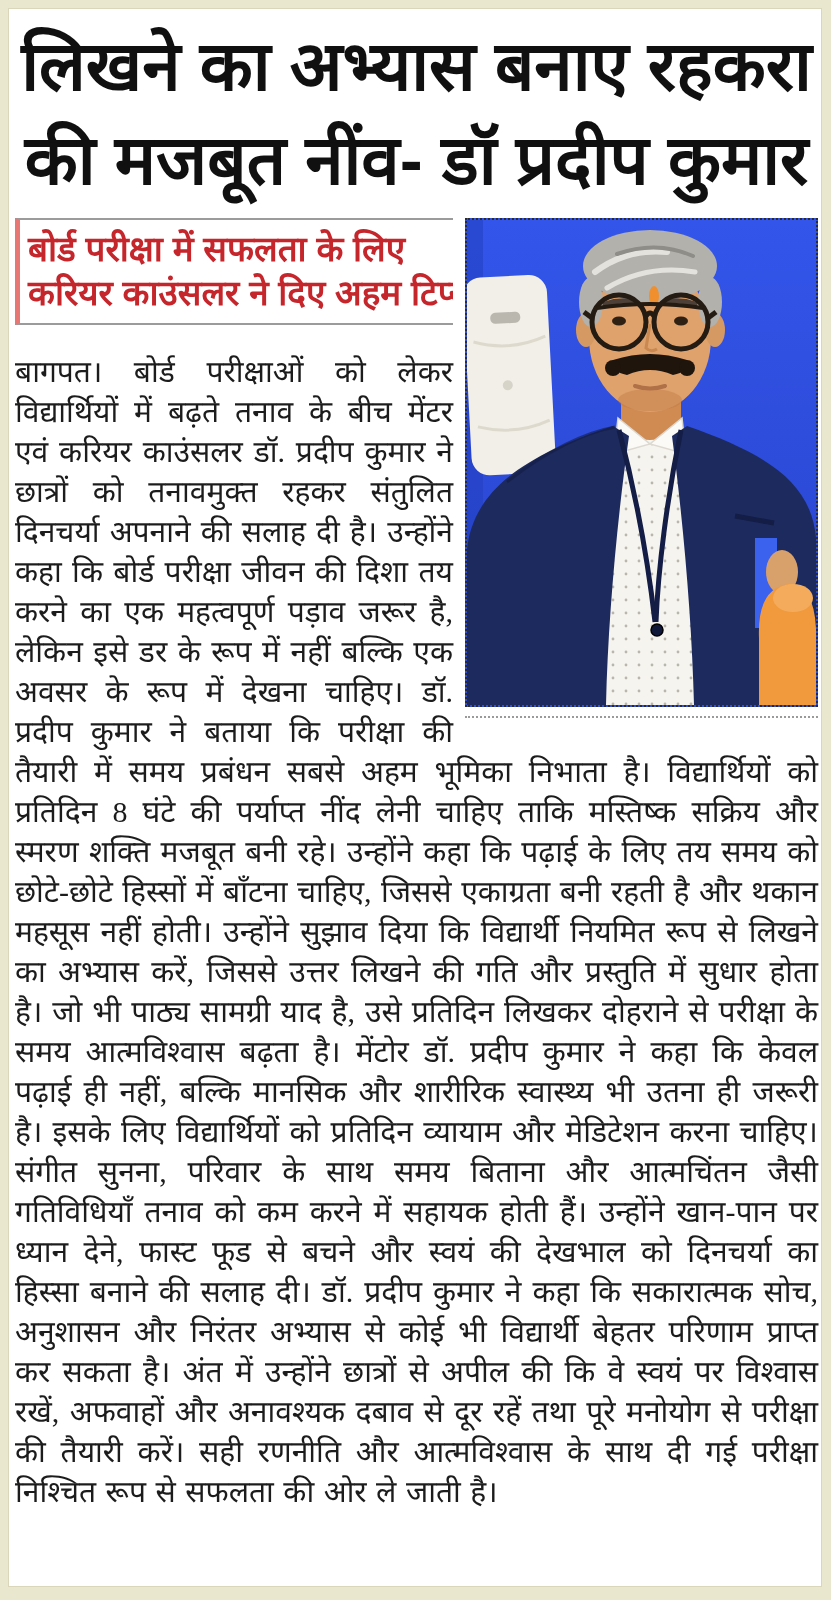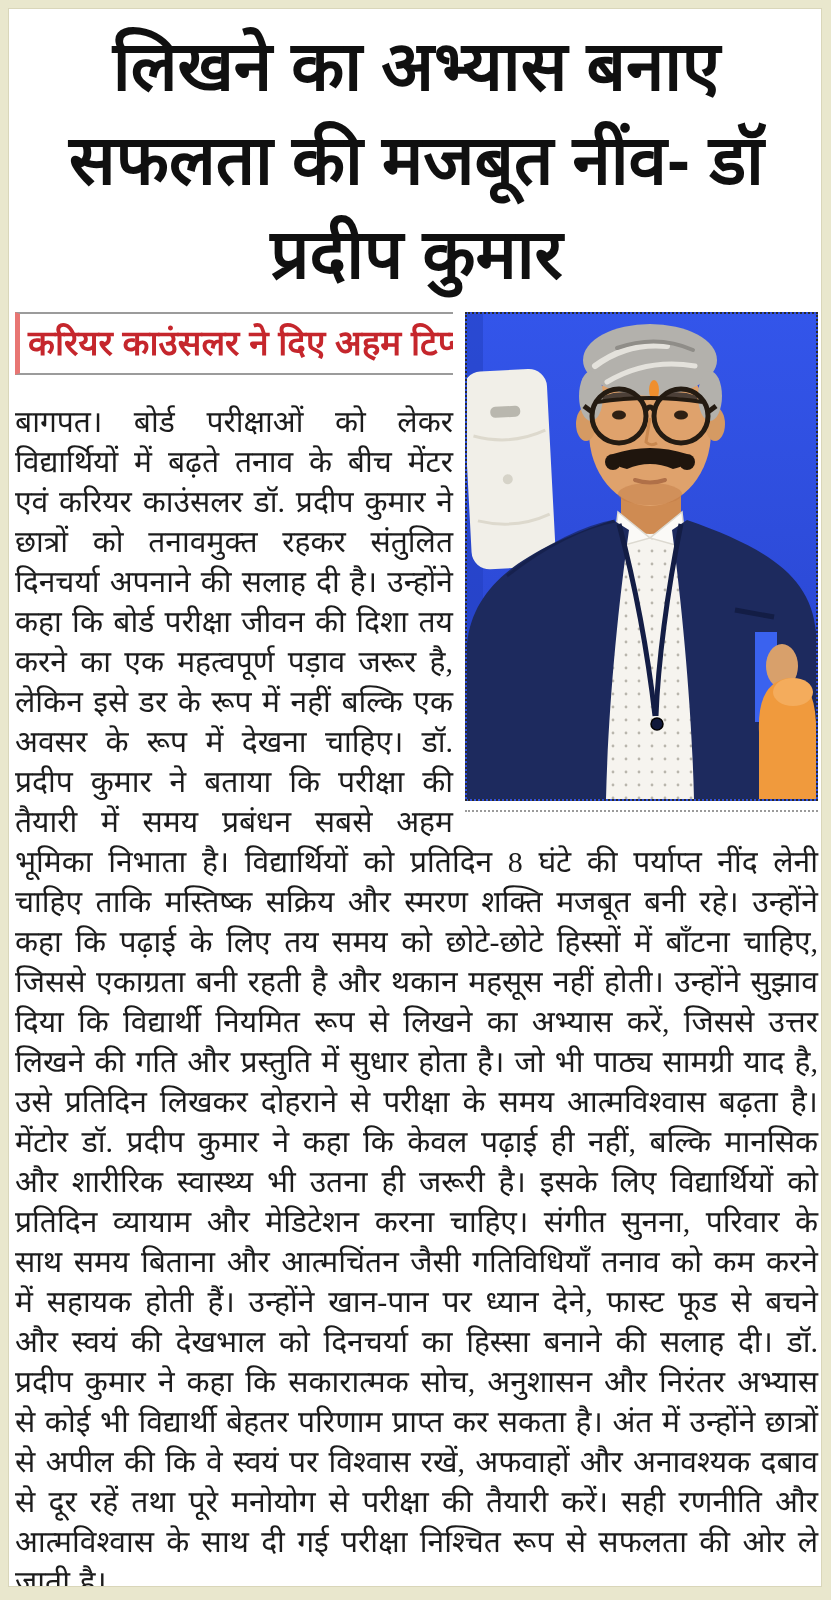--- a/index.html
+++ b/index.html
@@ -83,21 +83,21 @@
     text-align: justify;
     word-spacing: 2px;
   }
 </style>
 </head>
 <body>
 
 <div class="clipping">
   <div class="inner">
 
-    <h1 class="headline">लिखने का अभ्यास बनाए सफलता की मजबूत नींव- डॉ प्रदीप कुमार</h1>
+    <h1 class="headline">लिखने का अभ्यास बनाए रहकरा की मजबूत नींव- डॉ प्रदीप कुमार</h1>
 
     <div class="article-flow">
 
       <figure class="photo-wrap">
         <div class="photo-frame" role="img" aria-label="grey-haired man with glasses and moustache in navy blazer and white shirt against bright blue wall">
           <svg viewBox="0 0 349 485" preserveAspectRatio="none">
             <defs>
               <linearGradient id="bgGrad" x1="0" y1="0" x2="0" y2="1">
                 <stop offset="0" stop-color="#3355ea"></stop>
                 <stop offset="1" stop-color="#2843cb"></stop>
@@ -187,20 +187,21 @@
               <ellipse cx="315" cy="352" rx="16" ry="22" fill="#d8a06b"></ellipse>
               <path d="M292,485 L292,418 Q290,368 322,364 Q352,364 349,430 L349,485 Z" fill="#f09a3d"></path>
               <ellipse cx="326" cy="378" rx="20" ry="14" fill="#f4ac5c"></ellipse>
             </g>
           </svg>
         </div>
         <div class="photo-sep"></div>
       </figure>
 
       <div class="subhead">
+        <span class="line">बोर्ड परीक्षा में सफलता के लिए</span>
         <span class="line"><span>करियर काउंसलर ने दिए अहम टिप्स</span></span>
       </div>
 
       <p class="body-copy">बागपत। बोर्ड परीक्षाओं को लेकर विद्यार्थियों में बढ़ते तनाव के बीच मेंटर एवं करियर काउंसलर डॉ. प्रदीप कुमार ने छात्रों को तनावमुक्त रहकर संतुलित दिनचर्या अपनाने की सलाह दी है। उन्होंने कहा कि बोर्ड परीक्षा जीवन की दिशा तय करने का एक महत्वपूर्ण पड़ाव जरूर है, लेकिन इसे डर के रूप में नहीं बल्कि एक अवसर के रूप में देखना चाहिए। डॉ. प्रदीप कुमार ने बताया कि परीक्षा की तैयारी में समय प्रबंधन सबसे अहम भूमिका निभाता है। विद्यार्थियों को प्रतिदिन 8 घंटे की पर्याप्त नींद लेनी चाहिए ताकि मस्तिष्क सक्रिय और स्मरण शक्ति मजबूत बनी रहे। उन्होंने कहा कि पढ़ाई के लिए तय समय को छोटे-छोटे हिस्सों में बाँटना चाहिए, जिससे एकाग्रता बनी रहती है और थकान महसूस नहीं होती। उन्होंने सुझाव दिया कि विद्यार्थी नियमित रूप से लिखने का अभ्यास करें, जिससे उत्तर लिखने की गति और प्रस्तुति में सुधार होता है। जो भी पाठ्य सामग्री याद है, उसे प्रतिदिन लिखकर दोहराने से परीक्षा के समय आत्मविश्वास बढ़ता है। मेंटोर डॉ. प्रदीप कुमार ने कहा कि केवल पढ़ाई ही नहीं, बल्कि मानसिक और शारीरिक स्वास्थ्य भी उतना ही जरूरी है। इसके लिए विद्यार्थियों को प्रतिदिन व्यायाम और मेडिटेशन करना चाहिए। संगीत सुनना, परिवार के साथ समय बिताना और आत्मचिंतन जैसी गतिविधियाँ तनाव को कम करने में सहायक होती हैं। उन्होंने खान-पान पर ध्यान देने, फास्ट फूड से बचने और स्वयं की देखभाल को दिनचर्या का हिस्सा बनाने की सलाह दी। डॉ. प्रदीप कुमार ने कहा कि सकारात्मक सोच, अनुशासन और निरंतर अभ्यास से कोई भी विद्यार्थी बेहतर परिणाम प्राप्त कर सकता है। अंत में उन्होंने छात्रों से अपील की कि वे स्वयं पर विश्वास रखें, अफवाहों और अनावश्यक दबाव से दूर रहें तथा पूरे मनोयोग से परीक्षा की तैयारी करें। सही रणनीति और आत्मविश्वास के साथ दी गई परीक्षा निश्चित रूप से सफलता की ओर ले जाती है।</p>
 
     </div>
   </div>
 </div>
 
 </body></html>

